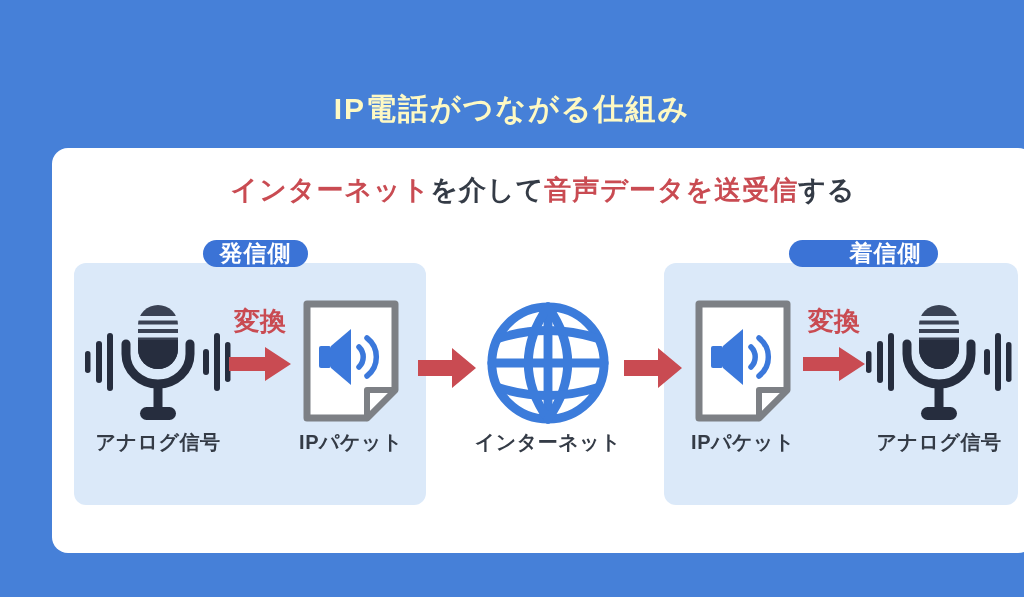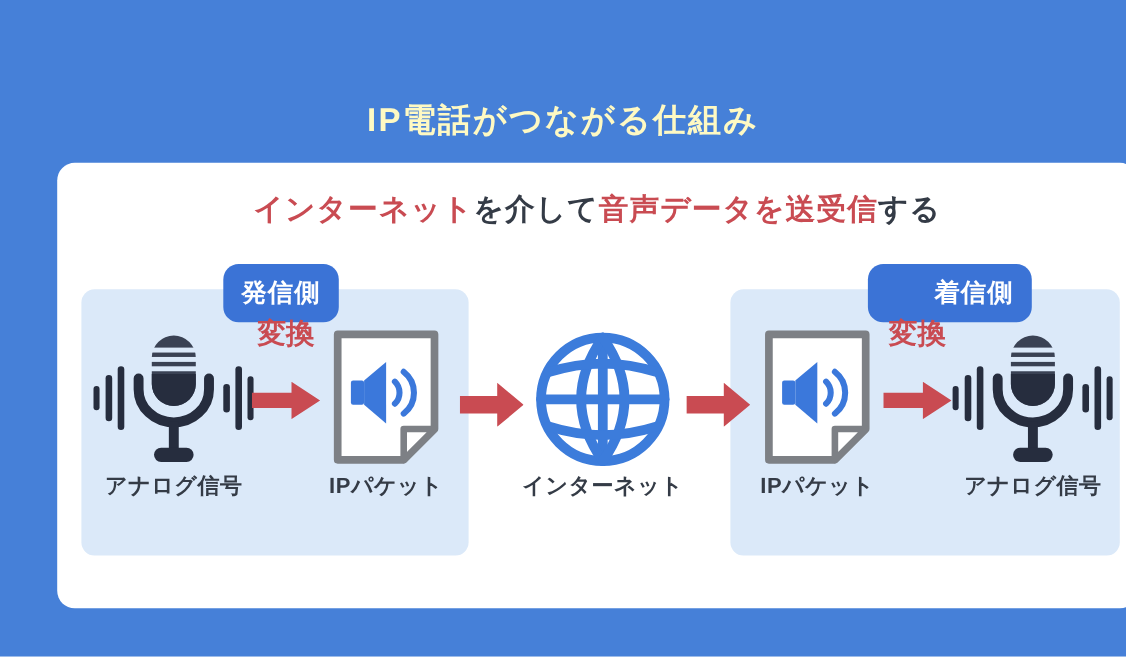--- a/index.html
+++ b/index.html
@@ -27,36 +27,36 @@
     color:#343B46;
   }
   .subtitle .red{color:#C94B52;}
   .panel{
     position:absolute;top:115px;height:242px;
     background:#DBE9F9;border-radius:12px;
   }
   .panel.left{left:22px;width:352px;}
   .panel.right{left:612px;width:354px;}
   .badge{
-    position:absolute;top:92px;width:105px;height:53px;
+    position:absolute;top:92px;width:105px;height:27px;
     background:#3B73D6;border-radius:14px;
     color:#FFFFFF;font-size:23px;font-weight:800;
     display:flex;align-items:center;justify-content:center;letter-spacing:1px;
   }
   .badge.left{left:151px;}
   .badge.right{left:737px;padding-left:44px;}
   .icon-box{position:absolute;}
   .node-label{
     position:absolute;top:280px;height:28px;line-height:28px;
     text-align:center;
     font-size:20px;font-weight:800;color:#343B46;letter-spacing:0.5px;
     white-space:nowrap;
   }
   .convert-label{
-    position:absolute;top:140px;height:30px;line-height:30px;
+    position:absolute;top:158px;height:30px;line-height:30px;
     text-align:center;font-size:26px;font-weight:800;color:#C94B52;
     white-space:nowrap;
   }
 </style>
 </head>
 <body>
 
 <div class="canvas">
 
   <div class="page-title">IP電話がつながる仕組み</div>

